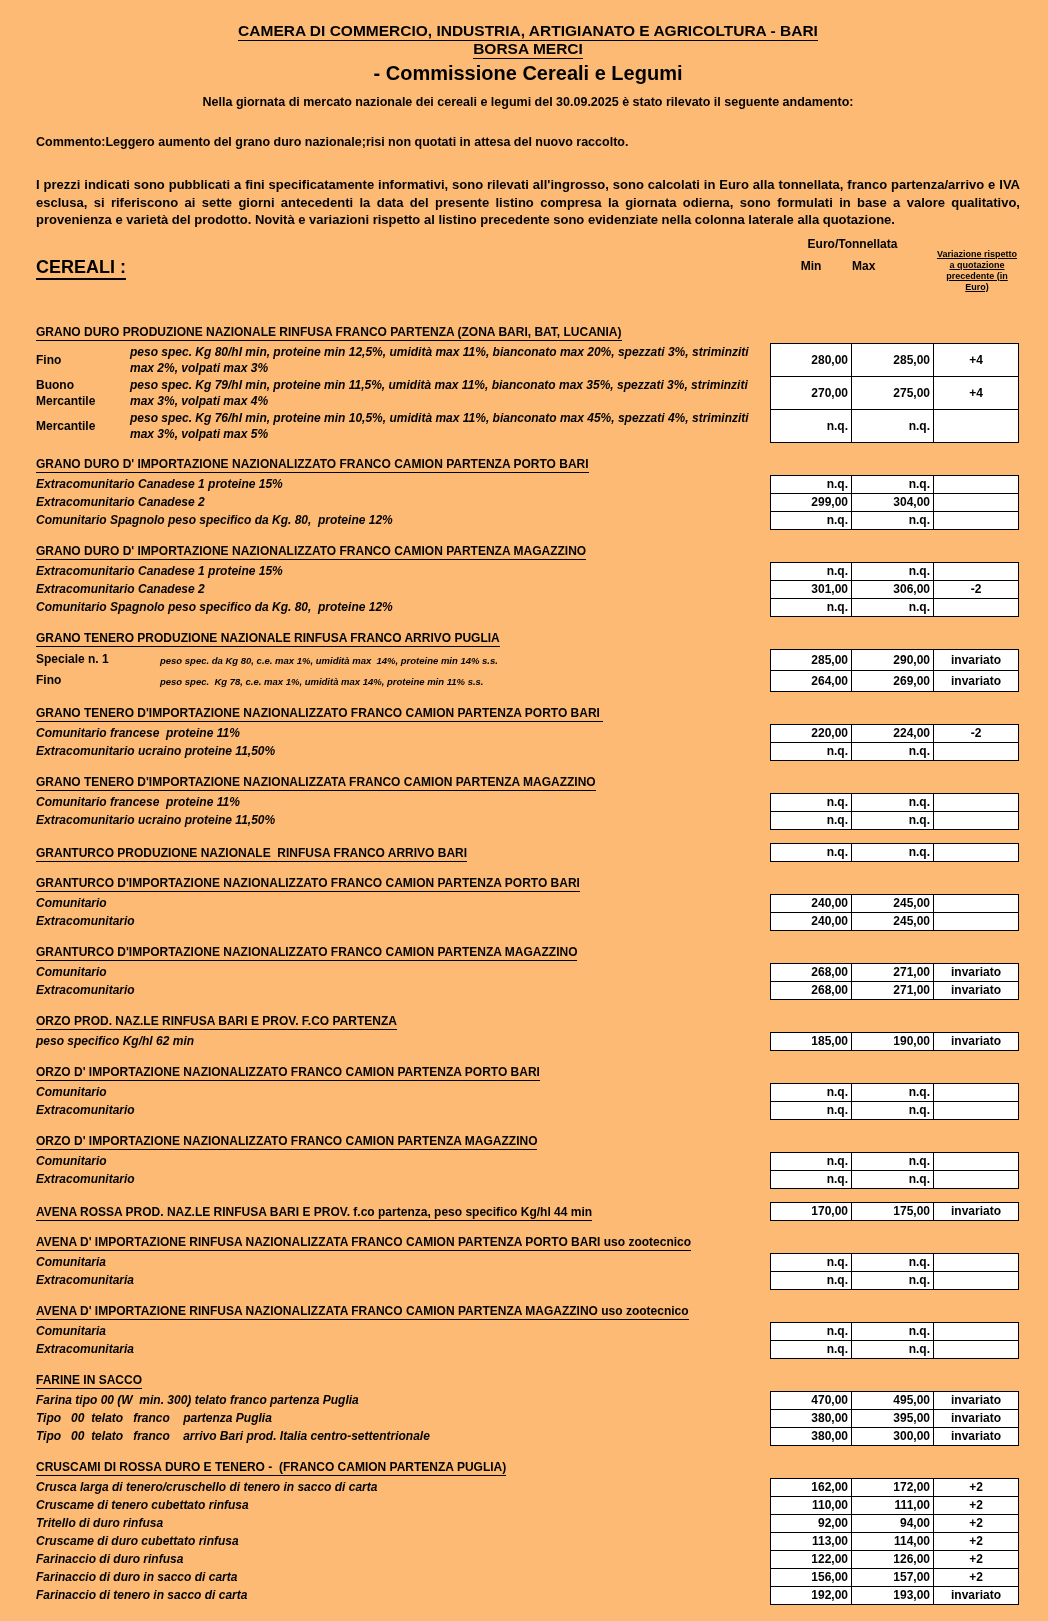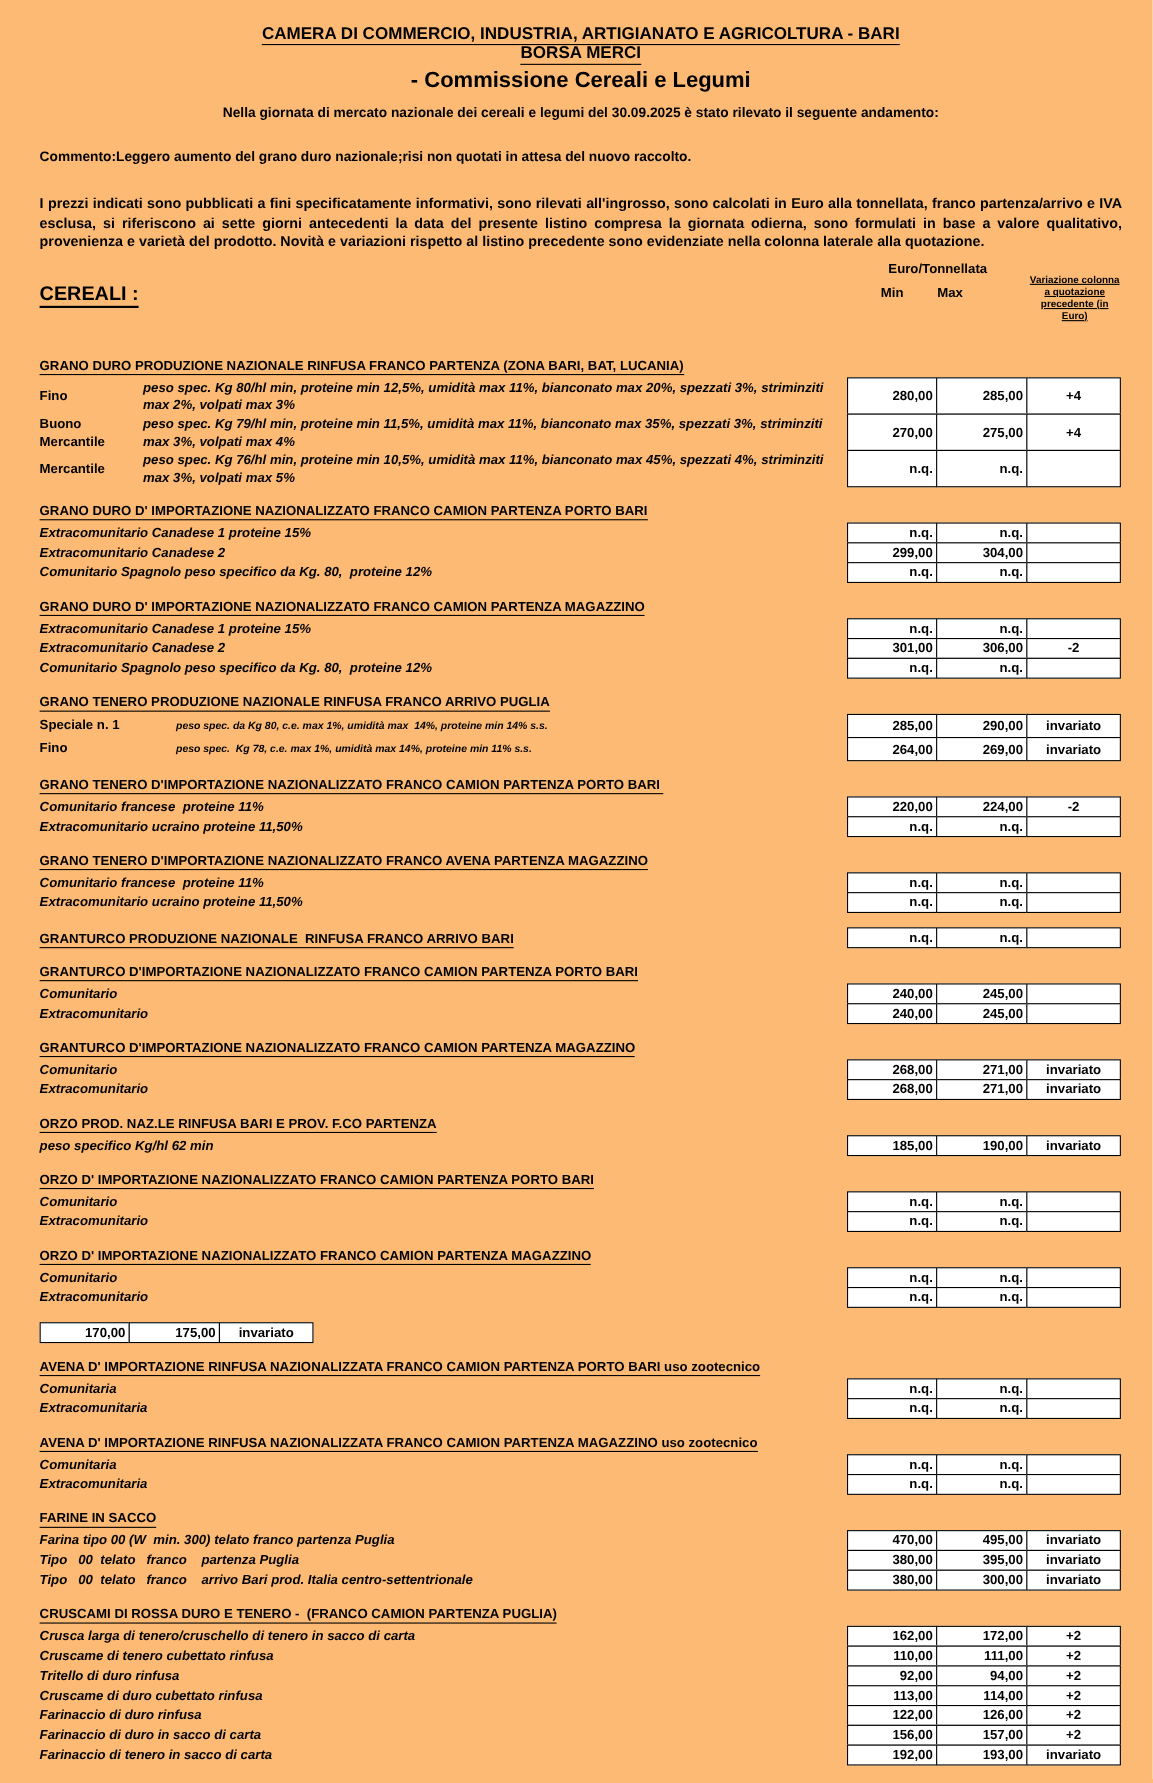--- a/index.html
+++ b/index.html
@@ -67,21 +67,21 @@
   <div class="comment">Commento:Leggero aumento del grano duro nazionale;risi non quotati in attesa del nuovo raccolto.</div>
 
   <div class="disclaimer">I prezzi indicati sono pubblicati a fini specificatamente informativi, sono rilevati all'ingrosso, sono calcolati in Euro alla tonnellata, franco partenza/arrivo e  IVA esclusa, si riferiscono ai sette giorni antecedenti la data del presente listino compresa la giornata odierna, sono formulati in base a valore qualitativo, provenienza e varietà del prodotto. Novità e variazioni rispetto al listino precedente sono evidenziate nella colonna laterale alla quotazione.</div>
 
   <div class="colhead">
     <div class="cat-title"><span class="u">CEREALI :</span></div>
     <div class="val-headers">
       <div class="unit">Euro/Tonnellata</div>
       <div class="min-h">Min</div>
       <div class="max-h">Max</div>
-      <div class="var-h">Variazione colonna a quotazione precedente (in Euro)</div>
+      <div class="var-h">Variazione rispetto a quotazione precedente (in Euro)</div>
     </div>
   </div>
 
   <div>
       <div class="section">
     <div class="sec-head">
       <div class="sec-title"><span class="u">GRANO DURO PRODUZIONE NAZIONALE RINFUSA FRANCO PARTENZA (ZONA BARI, BAT, LUCANIA)</span></div>
 
     </div>
     <div class="rows">
@@ -257,21 +257,21 @@
     <div class="vals">
       <div class="cell c-min">n.q.</div>
       <div class="cell c-max">n.q.</div>
       <div class="cell c-var"></div>
     </div>
   </div>
         </div>
   </div>
       <div class="section">
     <div class="sec-head">
-      <div class="sec-title"><span class="u">GRANO TENERO D'IMPORTAZIONE NAZIONALIZZATO FRANCO AVENA PARTENZA MAGAZZINO</span></div>
+      <div class="sec-title"><span class="u">GRANO TENERO D'IMPORTAZIONE NAZIONALIZZATA FRANCO CAMION PARTENZA MAGAZZINO</span></div>
 
     </div>
     <div class="rows">
           <div class="row">
     <div class="row-label">
       
       <div class="row-desc">Comunitario francese  proteine 11%</div>
     </div>
     <div class="vals">
       <div class="cell c-min">n.q.</div>
@@ -437,20 +437,21 @@
     <div class="vals">
       <div class="cell c-min">n.q.</div>
       <div class="cell c-max">n.q.</div>
       <div class="cell c-var"></div>
     </div>
   </div>
         </div>
   </div>
       <div class="section">
     <div class="sec-head">
+      <div class="sec-title"><span class="u">AVENA ROSSA PROD. NAZ.LE RINFUSA BARI E PROV. f.co partenza, peso specifico Kg/hl 44 min</span></div>
       <div class="vals">
         <div class="cell c-min">170,00</div>
         <div class="cell c-max">175,00</div>
         <div class="cell c-var">invariato</div>
       </div>
     </div>
 
   </div>
       <div class="section">
     <div class="sec-head">

